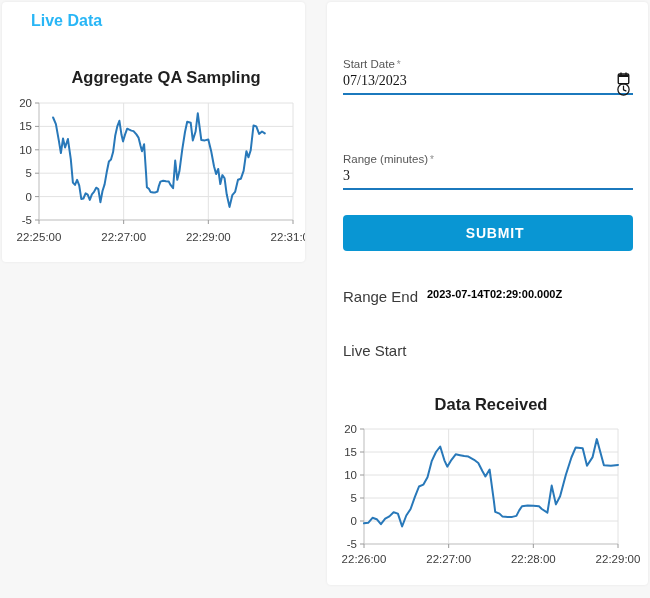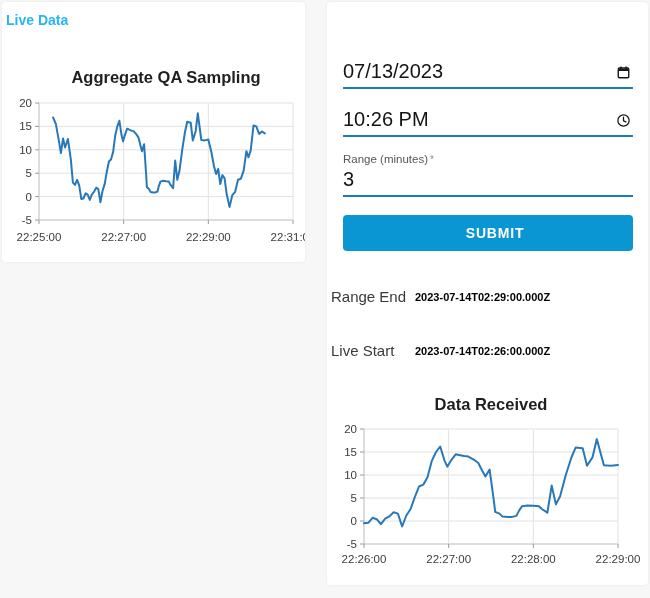--- a/index.html
+++ b/index.html
@@ -4,48 +4,48 @@
 <style>
   html,body{margin:0;padding:0}
   body{
     width:650px;height:598px;position:relative;overflow:hidden;
     background:#f7f7f7;
     font-family:"Liberation Sans",sans-serif;
   }
   .card{position:absolute;background:#ffffff;border-radius:4px;box-shadow:0 0 3px rgba(0,0,0,.07)}
   #left-card{left:2px;top:2px;width:303px;height:260px}
   #right-card{left:327px;top:2px;width:321px;height:583px}
-  .panel-title{position:absolute;left:4px;top:10px;font-size:14px;font-weight:700;color:#29b6f6}
+  .panel-title{position:absolute;left:29px;top:10px;font-size:16px;font-weight:700;color:#29b6f6}
   svg.chart{position:absolute;left:0;top:0;pointer-events:none}
   svg.chart text{font-family:"Liberation Sans",sans-serif}
 
   .field{position:absolute;left:16px;right:15px}
   #field-date{top:56px}
   #field-time{top:104px}
   #field-window{top:151px}
   .field .flabel{display:block;font-size:11.5px;color:#565656;margin-bottom:1px}
   .field .req{color:#8f8f8f;font-size:10px;margin-left:2px}
   .field input{
     display:block;width:100%;box-sizing:border-box;
     border:0;border-bottom:2px solid #1b79bd;outline:0;background:transparent;
-    font-size:20px;color:#141414;padding:2px 26px 4px 0;
-    font-family:Liberation Sans, sans-serif;border-radius:0;
+    font-size:14px;color:#141414;padding:2px 26px 4px 0;
+    font-family:Liberation Serif, serif;border-radius:0;
   }
   .ficon{position:absolute;right:2px;bottom:9px;width:15px;height:15px;cursor:pointer}
   .ficon svg{display:block;width:15px;height:15px}
 
   #submit-btn{
     position:absolute;left:16px;top:213px;width:290px;height:36px;
     background:#0996d3;color:#ffffff;border:0;border-radius:4px;
     font-size:14px;font-weight:700;letter-spacing:.8px;cursor:pointer;
     font-family:"Liberation Sans",sans-serif;
     padding-left:20px;
   }
 
-  .range-row{position:absolute;left:4px;display:flex;align-items:center;font-size:15px;white-space:nowrap}
+  .range-row{position:absolute;left:16px;display:flex;align-items:flex-start;font-size:15px;white-space:nowrap}
   #range-end-row{top:286px}
   #range-start-row{top:340px}
   .range-label{color:#3a3a3a;min-width:84px}
   .range-value{font-weight:700;color:#000;font-size:11px}
 </style>
 </head>
 <body>
 
 <div id="left-card" class="card">
   <div class="panel-title">Live Data</div>
@@ -83,35 +83,35 @@
       <line x1="291" y1="218" x2="291" y2="222" stroke="#9a9a9a" stroke-width="1"></line>
       <text x="291" y="239" text-anchor="middle" font-size="11.5" fill="#3c3c3c">22:31:00</text>
       <text x="164" y="81" text-anchor="middle" font-size="16.5" font-weight="700" fill="#1f1f1f">Aggregate QA Sampling</text>
       <polyline points="51.1,115.5 53.9,122.1 56.8,138.4 58.9,151.1 61.0,136.6 63.1,145.5 65.9,137.0 68.8,157.2 70.9,180.6 73.0,182.9 75.1,177.8 77.2,183.4 79.3,196.9 81.4,196.5 83.6,191.3 85.7,192.7 87.8,197.9 89.9,192.3 92.0,189.9 94.2,185.7 96.3,187.1 98.4,200.2 100.5,189.0 102.6,182.4 104.7,170.3 106.9,159.5 109.0,157.6 111.1,150.1 113.2,133.8 115.3,124.4 117.4,118.8 119.5,132.8 121.0,139.4 123.1,132.4 125.2,126.7 127.3,127.7 129.4,128.6 131.5,129.1 134.4,132.4 136.5,135.6 138.6,144.1 140.0,149.2 142.1,142.2 144.2,173.5 144.9,185.2 147.1,187.1 148.5,189.9 151.3,190.4 153.4,190.4 155.5,189.5 156.9,183.8 158.4,179.6 161.2,178.7 164.0,179.2 166.8,179.6 168.2,182.4 171.1,186.2 173.2,158.6 175.3,177.8 177.4,169.3 180.2,147.8 183.0,130.0 185.2,119.7 188.7,120.7 190.8,138.4 193.6,129.5 195.8,111.3 199.3,138.0 202.8,138.4 206.3,137.5 209.2,149.2 212.0,164.2 214.1,172.1 216.2,167.0 218.3,182.0 220.4,173.1 222.6,176.3 224.7,192.3 227.5,204.9 230.3,193.2 233.1,189.9 236.0,177.8 238.8,176.8 241.6,168.9 244.4,149.2 246.5,155.3 248.7,148.3 251.5,123.5 254.3,124.4 257.1,131.9 260.0,129.5 262.8,131.4" fill="none" stroke="#2878b9" stroke-width="2" stroke-linejoin="round" stroke-linecap="round"></polyline>
     </svg>
 </div>
 
 <div id="right-card" class="card">
 
   <div class="field" id="field-date">
+    <span class="flabel"><span>Start Date</span><span class="req">*</span></span>
     <input type="text" value="07/13/2023" style="">
     <span class="ficon">
       <svg viewBox="0 0 24 24">
           <g fill="none" stroke="#151515" stroke-width="2.2">
             <rect x="3.6" y="4.8" width="16.8" height="15.6" rx="1.8"></rect>
             <line x1="8" y1="2.2" x2="8" y2="6.4"></line>
             <line x1="16" y1="2.2" x2="16" y2="6.4"></line>
           </g>
           <rect x="4.2" y="6" width="15.6" height="3.6" fill="#151515"></rect>
         </svg>
     </span>
   </div>
 
   <div class="field" id="field-time">
-    <input type="text" value="10:26 PM" style="">
     <span class="ficon">
       <svg viewBox="0 0 24 24" fill="none" stroke="#151515" stroke-width="2">
           <circle cx="12" cy="12" r="9"></circle>
           <polyline points="12,6.5 12,12.5 15.8,14.2" stroke-linecap="round" stroke-linejoin="round"></polyline>
         </svg>
     </span>
   </div>
 
   <div class="field" id="field-window">
     <span class="flabel"><span>Range (minutes)</span><span class="req">*</span></span>
@@ -119,21 +119,20 @@
   </div>
 
   <button id="submit-btn">SUBMIT</button>
 
   <div class="range-row" id="range-end-row">
     <span class="range-label">Range End</span>
     <span class="range-value">2023-07-14T02:29:00.000Z</span>
   </div>
   <div class="range-row" id="range-start-row">
     <span class="range-label">Live Start</span>
-    <span class="range-value">2023-07-14T02:26:00.000Z</span>
   </div>
 
   <svg id="received-chart-svg" class="chart" width="321" height="583" viewBox="0 0 321 583">
       <line x1="37" y1="427" x2="291" y2="427" stroke="#e2e2e2" stroke-width="1"></line>
       <line x1="37" y1="450" x2="291" y2="450" stroke="#e2e2e2" stroke-width="1"></line>
       <line x1="37" y1="473" x2="291" y2="473" stroke="#e2e2e2" stroke-width="1"></line>
       <line x1="37" y1="496" x2="291" y2="496" stroke="#e2e2e2" stroke-width="1"></line>
       <line x1="37" y1="519" x2="291" y2="519" stroke="#e2e2e2" stroke-width="1"></line>
       <line x1="37" y1="542" x2="291" y2="542" stroke="#e2e2e2" stroke-width="1"></line>
       <line x1="37" y1="427" x2="37" y2="542" stroke="#e2e2e2" stroke-width="1"></line>

